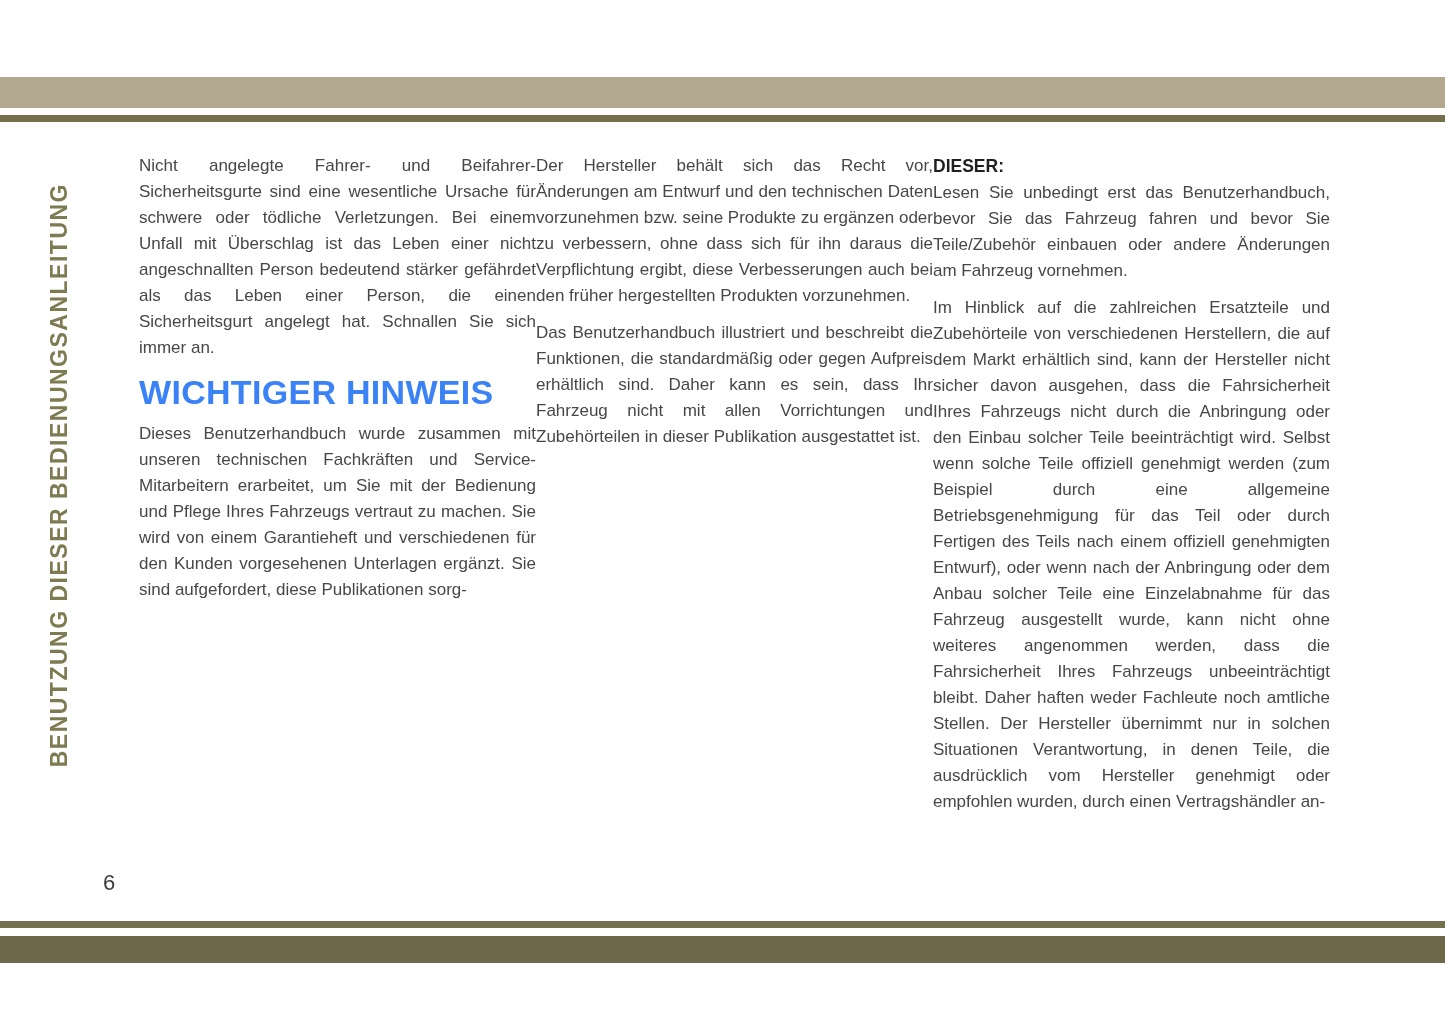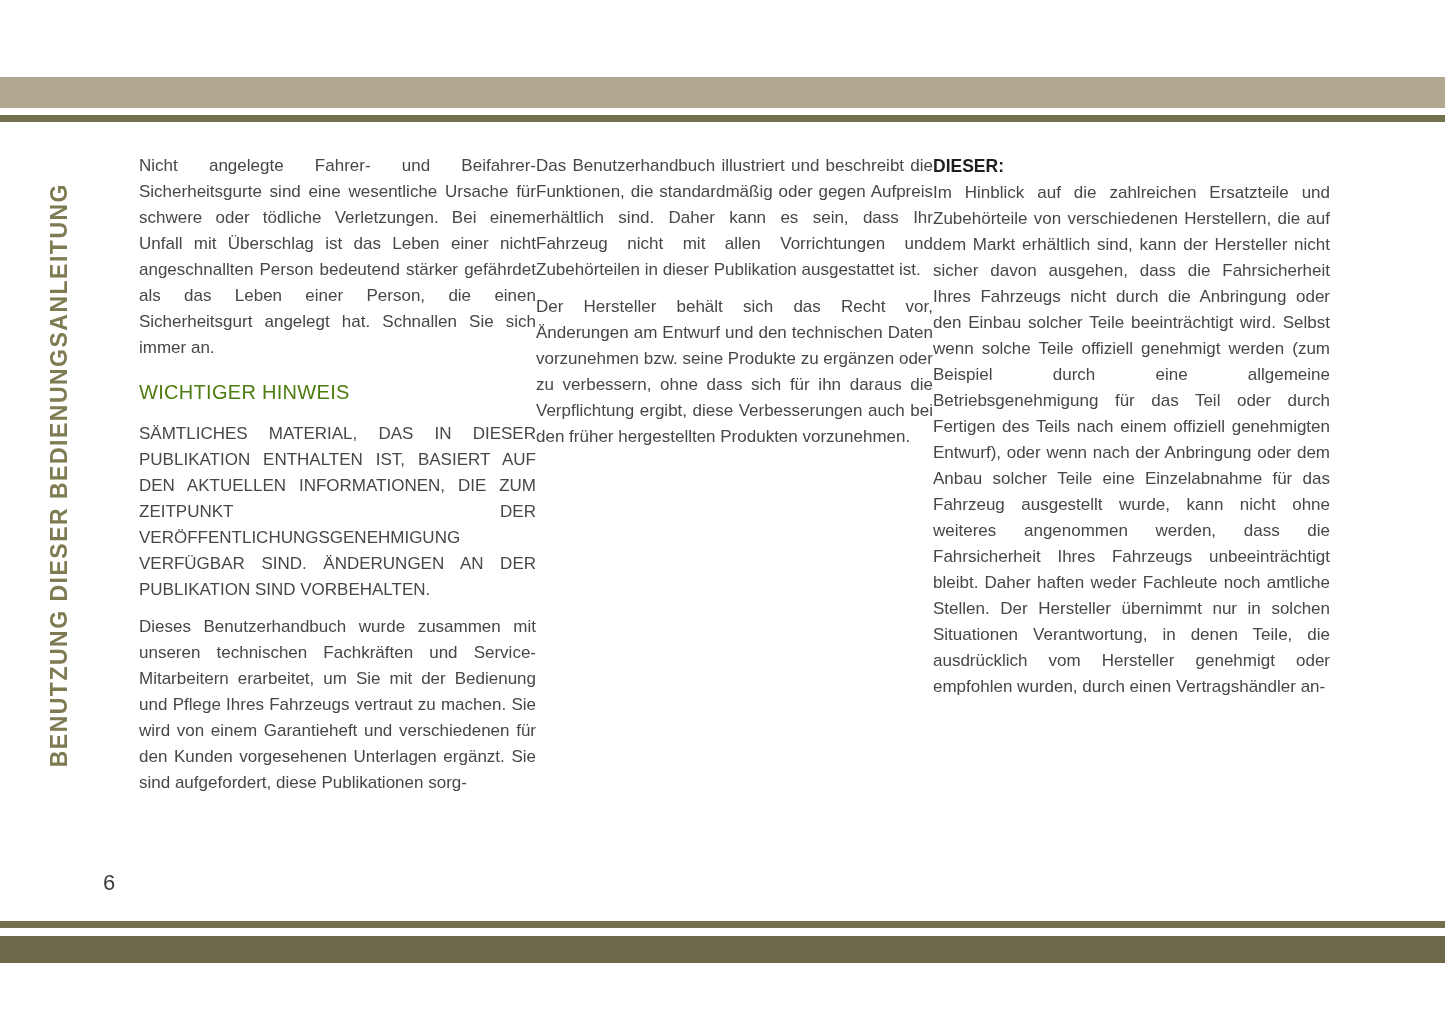--- a/index.html
+++ b/index.html
@@ -48,24 +48,24 @@
 
   .col p {
     font-size: 17px;
     line-height: 26px;
     color: #474747;
     text-align: justify;
     margin-bottom: 11px;
     hyphens: manual;
   }
   .col h2.section-heading {
-    font-size: 20px;
+    font-size: 34px;
     line-height: 30px;
-    font-weight: normal;
-    color: #4d7c0f;
+    font-weight: bold;
+    color: #3b82f6;
     letter-spacing: 0.3px;
     margin-top: 16px;
     margin-bottom: 14px;
   }
   .col h3.note-heading {
     font-size: 17.5px;
     line-height: 26px;
     font-weight: bold;
     color: #1f1f1f;
     margin-bottom: 1px;
@@ -88,31 +88,31 @@
 
   <div class="sidebar-title">
     <span class="vertical-text">BENUTZUNG DIESER BEDIENUNGSANLEITUNG</span>
   </div>
 
   <div class="columns">
 
     <div class="col">
       <p>Nicht angelegte Fahrer- und Beifahrer-Sicherheitsgurte sind eine wesentliche Ursache für schwere oder tödliche Verletzungen. Bei einem Unfall mit Überschlag ist das Leben einer nicht angeschnallten Person bedeutend stärker gefährdet als das Leben einer Person, die einen Sicherheitsgurt angelegt hat. Schnallen Sie sich immer an.</p>
       <h2 class="section-heading">WICHTIGER HINWEIS</h2>
-      <p>SÄMTLICHES MATERIAL, DAS IN DIESER PUBLIKATION ENTHALTEN IST, BASIERT AUF DEN AKTUELLEN INFORMATIONEN, DIE ZUM ZEITPUNKT DER VERÖFFENTLICHUNGSGENEHMIGUNG VERFÜGBAR SIND. ÄNDERUNGEN AN DER PUBLIKATION SIND VORBEHALTEN.</p>
       <p>Dieses Benutzerhandbuch wurde zusammen mit unseren technischen Fachkräften und Service-Mitarbeitern erarbeitet, um Sie mit der Bedienung und Pflege Ihres Fahrzeugs vertraut zu machen. Sie wird von einem Garantieheft und verschiedenen für den Kunden vorgesehenen Unterlagen ergänzt. Sie sind aufgefordert, diese Publikationen sorg-</p>
     </div>
 
     <div class="col">
+      <p>Der Hersteller behält sich das Recht vor, Änderungen am Entwurf und den technischen Daten vorzunehmen bzw. seine Produkte zu ergänzen oder zu verbessern, ohne dass sich für ihn daraus die Verpflichtung ergibt, diese Verbesserungen auch bei den früher hergestellten Produkten vorzunehmen.</p>
       <p>Das Benutzerhandbuch illustriert und beschreibt die Funktionen, die standardmäßig oder gegen Aufpreis erhältlich sind. Daher kann es sein, dass Ihr Fahrzeug nicht mit allen Vorrichtungen und Zubehörteilen in dieser Publikation ausgestattet ist.</p>
-      <p>Der Hersteller behält sich das Recht vor, Änderungen am Entwurf und den technischen Daten vorzunehmen bzw. seine Produkte zu ergänzen oder zu verbessern, ohne dass sich für ihn daraus die Verpflichtung ergibt, diese Verbesserungen auch bei den früher hergestellten Produkten vorzunehmen.</p>
     </div>
 
     <div class="col">
       <h3 class="note-heading">DIESER:</h3>
+      <p>Lesen Sie unbedingt erst das Benutzerhandbuch, bevor Sie das Fahrzeug fahren und bevor Sie Teile/Zubehör einbauen oder andere Änderungen am Fahrzeug vornehmen.</p>
       <p>Im Hinblick auf die zahlreichen Ersatzteile und Zubehörteile von verschiedenen Herstellern, die auf dem Markt erhältlich sind, kann der Hersteller nicht sicher davon ausgehen, dass die Fahrsicherheit Ihres Fahrzeugs nicht durch die Anbringung oder den Einbau solcher Teile beeinträchtigt wird. Selbst wenn solche Teile offiziell genehmigt werden (zum Beispiel durch eine allgemeine Betriebsgenehmigung für das Teil oder durch Fertigen des Teils nach einem offiziell genehmigten Entwurf), oder wenn nach der Anbringung oder dem Anbau solcher Teile eine Einzelabnahme für das Fahrzeug ausgestellt wurde, kann nicht ohne weiteres angenommen werden, dass die Fahrsicherheit Ihres Fahrzeugs unbeeinträchtigt bleibt. Daher haften weder Fachleute noch amtliche Stellen. Der Hersteller übernimmt nur in solchen Situationen Verantwortung, in denen Teile, die ausdrücklich vom Hersteller genehmigt oder empfohlen wurden, durch einen Vertragshändler an-</p>
     </div>
 
   </div>
 
   <div class="page-number">6</div>
 
   <div class="band-line-bottom"></div>
   <div class="band-bottom"></div>
 

